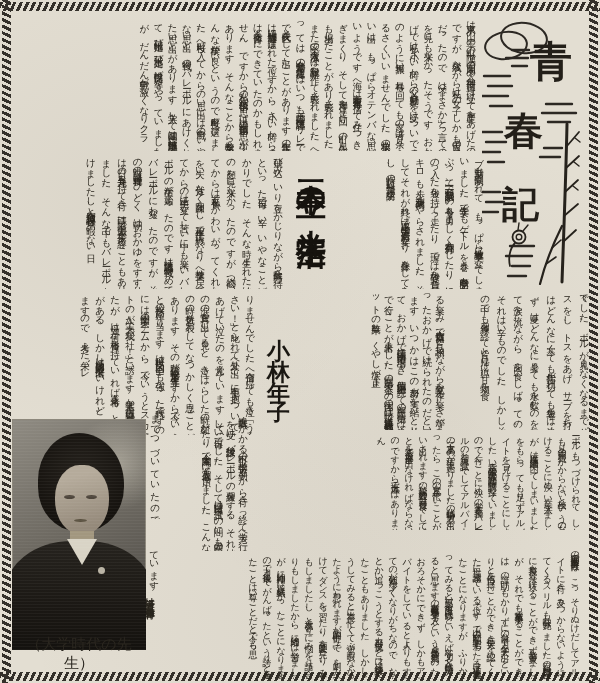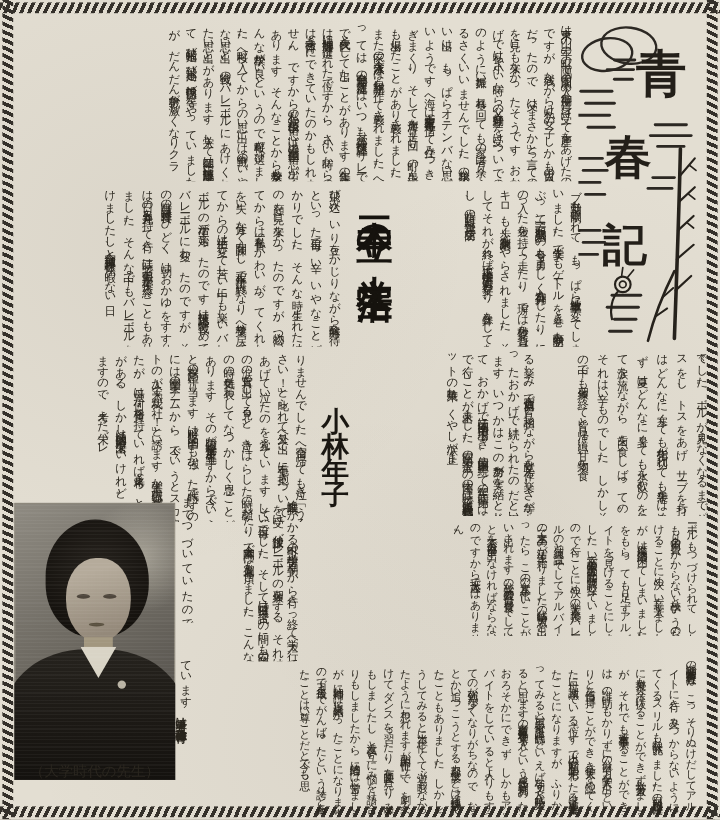--- a/index.html
+++ b/index.html
@@ -92,21 +92,21 @@
   .photo .suit{position:absolute;left:-8px;top:122px;width:150px;height:120px;
     border-radius:45% 45% 0 0;
     background:linear-gradient(180deg,#26231e 0%,#1a1713 60%,#12100d 100%);}
   .photo .collar{position:absolute;left:55px;top:120px;width:30px;height:26px;
     clip-path:polygon(50% 100%,0 0,100% 0);background:#d9d4c6;}
   .photo .pin{position:absolute;left:86px;top:148px;width:7px;height:7px;border-radius:50%;background:#b9b3a4;}
   .photo .grain{position:absolute;inset:0;
     background:repeating-linear-gradient(0deg,rgba(255,255,255,.04) 0 1px,transparent 1px 3px);}
   .caption{
     position:absolute;left:12px;top:635px;width:134px;text-align:center;
-    font-size:12px;letter-spacing:0px;color:#2a261f;
+    font-size:15px;letter-spacing:0px;color:#2a261f;
   }
 </style>
 </head>
 <body>
 
 <div id="stage">
 
   <div class="bEdge bT"></div>
   <div class="bEdge bB"></div>
   <div class="bEdge bL"></div>

